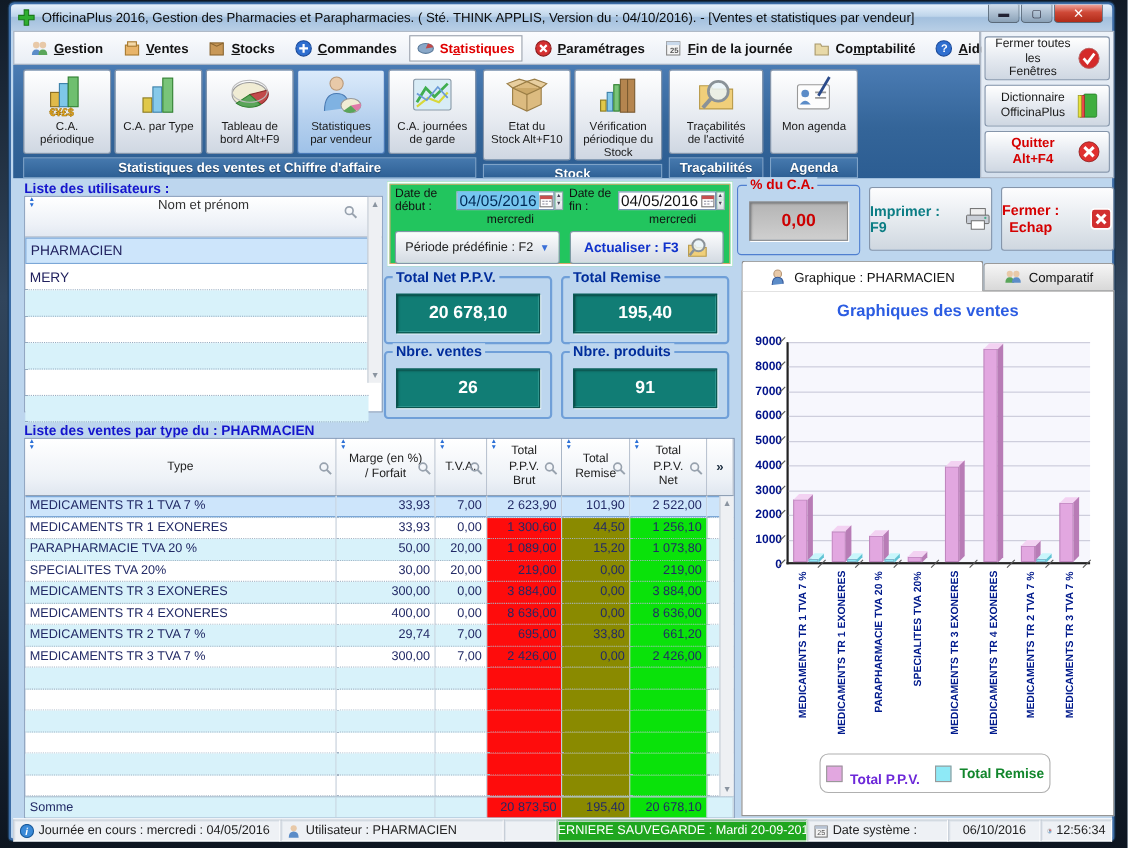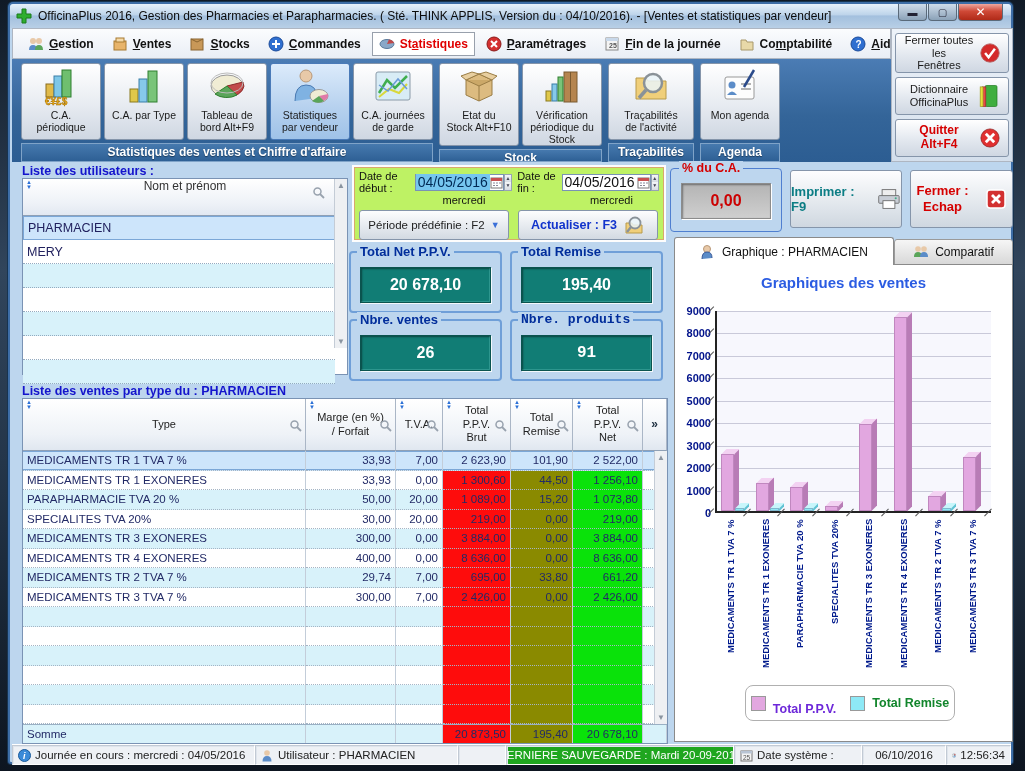--- a/index.html
+++ b/index.html
@@ -73,21 +73,21 @@
   .u-row { height:24px; display:flex; align-items:center; padding-left:4px; font-size:12.5px; color:#21215e;
     border-bottom:1px dotted #94abc0; width:312px; }
   .u-row.cyan { background:#d8f2fa; }
   .u-row.sel { background:#cde5fb; border:1px solid #7ba7d7; }
   .u-scroll { position:absolute; right:0; top:0; width:13px; height:169px; background:#eef0f3; border-left:1px solid #c4ccd6;
     display:flex; flex-direction:column; justify-content:space-between; align-items:center; padding:2px 0; }
   .u-scroll .arr { font-size:8px; color:#8a94a0; }
 
   
   .date-panel { position:absolute; left:342px; top:161px; width:314px; height:77px;
-    background:#bef264; border:2px solid #fdfdfd; box-shadow:0 0 0 1px #d9a86e inset; padding:3px 5px; }
+    background:#22c55e; border:2px solid #fdfdfd; box-shadow:0 0 0 1px #d9a86e inset; padding:3px 5px; }
   .dp-row1 { display:flex; align-items:center; font-size:11px; color:#111; }
   .date-field { display:flex; align-items:center; border:1px solid #7a93b4; background:#fff; height:17px; }
   .date-field .val { font-size:14px; padding:0 2px; color:#111; }
   .date-field.sel .val { background:#76c6ef; color:#002a55; }
   .spin { display:flex; flex-direction:column; width:11px; height:17px; border:1px solid #98a4b4; }
   .spin div { flex:1; background:linear-gradient(#f4f6f8,#d8dde4); font-size:5px; color:#445; text-align:center; line-height:7px; }
   .dp-days { display:flex; font-size:11px; color:#111; }
   .dp-row2 { display:flex; gap:9px; margin-top:4px; }
   .dp-btn { height:30px; background:linear-gradient(180deg,#fdfdfe,#e6eaef 55%,#d3dae2); border:1px solid #8595aa; border-radius:3px;
     display:flex; align-items:center; justify-content:center; gap:6px; cursor:pointer; }
@@ -96,21 +96,21 @@
   .dp-btn.actualiser { width:140px; font-size:12.5px; font-weight:700; color:#1133cc; }
 
   
   .pct-group { position:absolute; left:660px; top:164px; width:112px; height:64px; border:1px solid #4f7fd0; border-radius:4px; }
   .pct-group .g-label { position:absolute; left:8px; top:-8px; background:#bdd6ee; padding:0 3px; font-size:12.5px; font-weight:700; color:#d50000; }
   .pct-val { position:absolute; left:10px; top:14px; width:90px; height:36px; background:linear-gradient(180deg,#b4b4b4,#cfcfcf);
     border:1px solid #8c8c8c; box-shadow:inset 1px 1px 2px rgba(0,0,0,.4),1px 1px 0 #fff;
     display:flex; align-items:center; justify-content:center; font-size:16px; font-weight:700; color:#cc0000; }
 
   .act-btn { position:absolute; background:linear-gradient(180deg,#fdfdfe,#e4e9ee 55%,#cfd7e0); border:1px solid #8595aa; border-radius:3px;
-    display:flex; align-items:center; justify-content:center; gap:16px; cursor:pointer; }
+    display:flex; align-items:center; justify-content:space-between; gap:16px; cursor:pointer; }
   .btn-print { left:780px; top:166px; width:112px; height:58px; font-size:13px; font-weight:700; color:#0b7d84; }
   .btn-close { left:900px; top:166px; width:103px; height:58px; font-size:13px; font-weight:700; color:#d50000; }
   .btn-close .lbl { white-space:pre-line; text-align:center; line-height:1.2; }
 
   
   .fieldset { position:absolute; width:153px; height:62px; border:2px solid #6f9fd8; border-radius:4px; }
   .fieldset .g-label { position:absolute; left:6px; top:-9px; background:#bdd6ee; padding:0 3px; font-size:13px; font-weight:700; color:#002d9b; white-space:nowrap; }
   .teal-box { position:absolute; left:9px; top:14px; width:131px; height:36px; background:#117d75;
     border:1px solid #0a544f; box-shadow:inset 1px 1px 2px rgba(0,0,0,.45), 1px 1px 0 #f4f8fc, inset -1px -1px 0 #2f9a92;
     display:flex; align-items:center; justify-content:center; font-size:16px; font-weight:700; color:#fff; }
@@ -557,21 +557,21 @@
     <div class="teal-box">20 678,10</div>
   </div>
   <div class="fieldset" style="left:500px; top:247px;">
     <span class="g-label">Total Remise</span>
     <div class="teal-box">195,40</div>
   </div>
   <div class="fieldset" style="left:339px; top:315px;">
     <span class="g-label">Nbre. ventes</span>
     <div class="teal-box">26</div>
   </div>
-  <div class="fieldset" style="left:500px; top:315px;font-family:Liberation Mono, monospace;">
+  <div class="fieldset" style="left:500px; top:315px;">
     <span class="g-label">Nbre. produits</span>
     <div class="teal-box">91</div>
   </div>
 
   <div class="tab active">
     <span class="ic16">
         <svg viewBox="0 0 16 16">
           <circle cx="7" cy="5" r="3.5" fill="#e8c9a8" stroke="#b89878"></circle>
           <path d="M2 15q0-7 5-7t5 6" fill="#5b8cc8" stroke="#3a5a98"></path>
         </svg>

